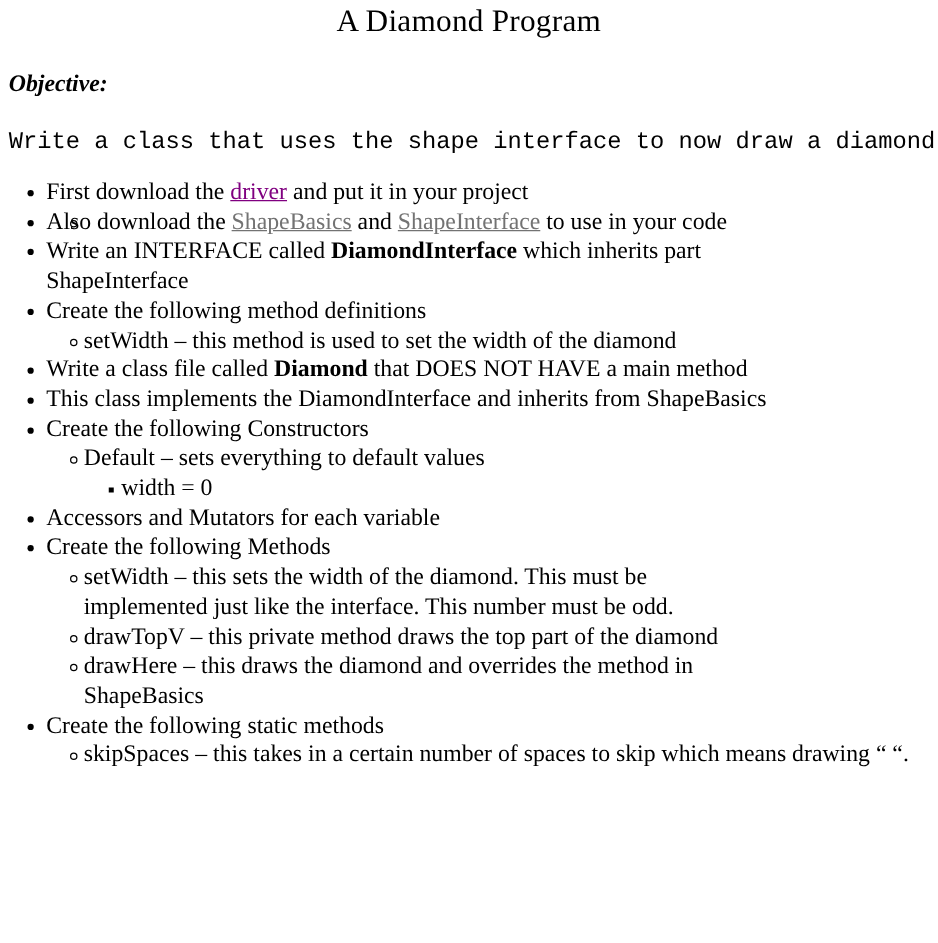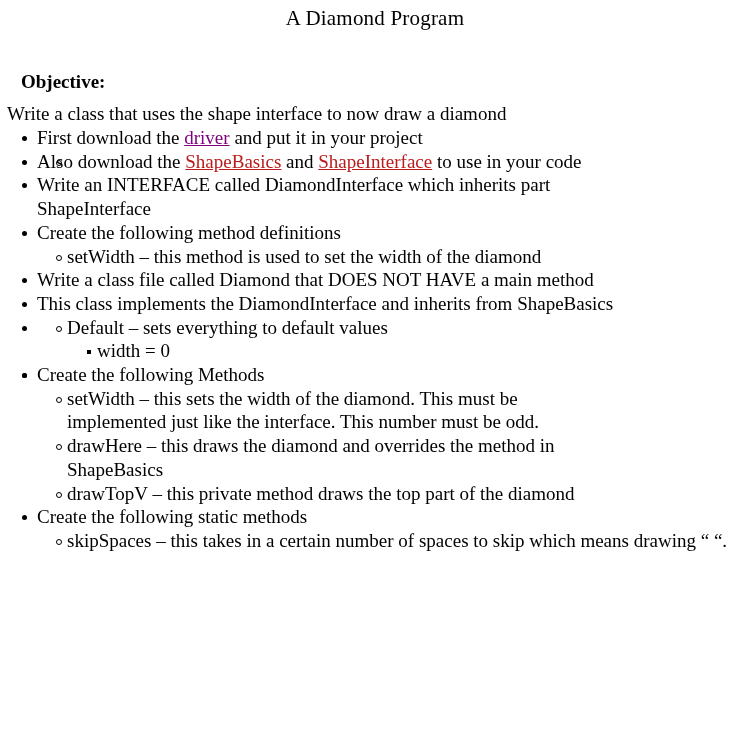--- a/index.html
+++ b/index.html
@@ -5,50 +5,50 @@
     html, body { margin: 0; padding: 0; background: #ffffff; }
     body {
       width: 750px; height: 754px; overflow: hidden;
       font-family: "Liberation Serif", "DejaVu Serif", serif;
       color: #000000;
       font-size: 19px;
       line-height: 23.7px;
     }
     .title {
       text-align: center;
-      font-size: 21px;
+      font-size: 25px;
       line-height: 30px;
       margin: 0;
       padding-top: 3px;
       font-weight: normal;
       letter-spacing: 0.2px;
     }
     .objective {
       font-weight: bold;
-      margin: 14px;
-      position: absolute; left: 7px; top: 56px;
+      margin: 0;
+      position: absolute; left: 7px; top: 56px; font-style: italic;
     }
     .intro {
-      position: absolute; left: 7px; top: 102px; margin: 0;
+      position: absolute; left: 7px; top: 102px; margin: 0; font-family: Liberation Mono, monospace;
     }
     ul { margin: 0; padding: 0; }
-    ul.l1 { position: absolute; left: 0; top: 126px; width: 634px; list-style: none; }
+    ul.l1 { position: absolute; left: 0; top: 142px; width: 634px; list-style: none; }
     ul.l1 > li { position: relative; padding-left: 37px; }
     ul.l2 { list-style: none; }
     ul.l2 > li { position: relative; padding-left: 30px; }
     ul.l3 { list-style: none; }
     ul.l3 > li { position: relative; padding-left: 30px; }
     .bullet { position: absolute; display: inline-block; }
     .b-disc { left: 22px; top: 10px; width: 5px; height: 5px; border-radius: 50%; background: #000; }
     .b-circle { left: 19px; top: 10px; width: 4px; height: 4px; border-radius: 50%; border: 1px solid #000; background: #fff; }
     .b-square { left: 20px; top: 11px; width: 4px; height: 4px; background: #000; }
     a { text-decoration: underline; }
     a.visited { color: #800080; }
-    a.link { color: #b91c1c; }
-    b { font-weight: normal; margin-top: 36px; }
+    a.link { color: #737373; }
+    b { font-weight: bold; margin-top: 36px; }
   </style>
 </head>
 <body>
 
 <h1 class="title">A Diamond Program</h1>
 <p class="objective">Objective:</p>
 <p class="intro">Write a class that uses the shape interface to now draw a diamond</p>
 
 <ul class="l1">
   <li>
@@ -81,51 +81,53 @@
   <li>
     <span class="bullet b-disc"></span>
     <span>Write a class file called </span><b>Diamond</b><span> that DOES NOT HAVE a main method</span>
   </li>
   <li>
     <span class="bullet b-disc"></span>
     <span>This class implements the DiamondInterface and inherits from ShapeBasics</span>
   </li>
   <li>
     <span class="bullet b-disc"></span>
+    <span>Create the following Constructors</span>
     <ul class="l2">
       <li>
         <span class="bullet b-circle"></span>
         <span>Default – sets everything to default values</span>
         <ul class="l3">
           <li>
             <span class="bullet b-square"></span>
             <span>width = 0</span>
           </li>
         </ul>
       </li>
     </ul>
   </li>
   <li>
     <span class="bullet b-disc"></span>
+    <span>Accessors and Mutators for each variable</span>
   </li>
   <li>
     <span class="bullet b-disc"></span>
     <span>Create the following Methods</span>
     <ul class="l2">
       <li style="padding-right: 24px;">
         <span class="bullet b-circle"></span>
         <span>setWidth – this sets the width of the diamond.  This must be implemented just like the interface.  This number must be odd.</span>
       </li>
       <li>
         <span class="bullet b-circle"></span>
-        <span>drawHere – this draws the diamond and overrides the method in ShapeBasics</span>
+        <span>drawTopV – this private method draws the top part of the diamond</span>
       </li>
       <li>
         <span class="bullet b-circle"></span>
-        <span>drawTopV – this private method draws the top part of the diamond</span>
+        <span>drawHere – this draws the diamond and overrides the method in ShapeBasics</span>
       </li>
     </ul>
   </li>
   <li>
     <span class="bullet b-disc"></span>
     <span>Create the following static methods</span>
     <ul class="l2">
       <li style="white-space: nowrap;">
         <span class="bullet b-circle"></span>
         <span>skipSpaces – this takes in a certain number of spaces to skip which means drawing “ “.</span>

